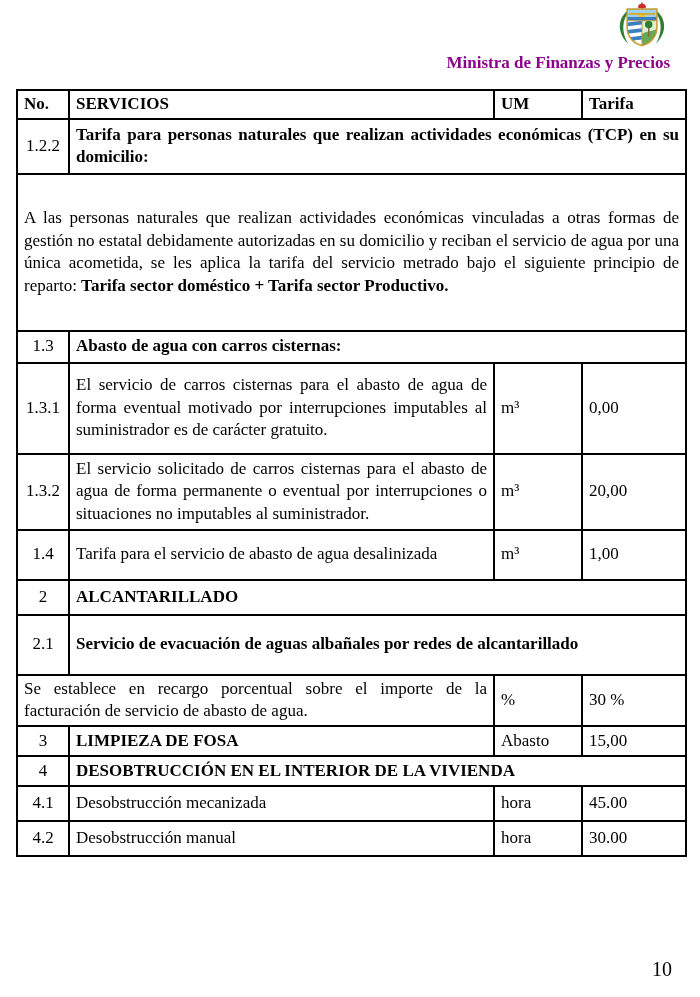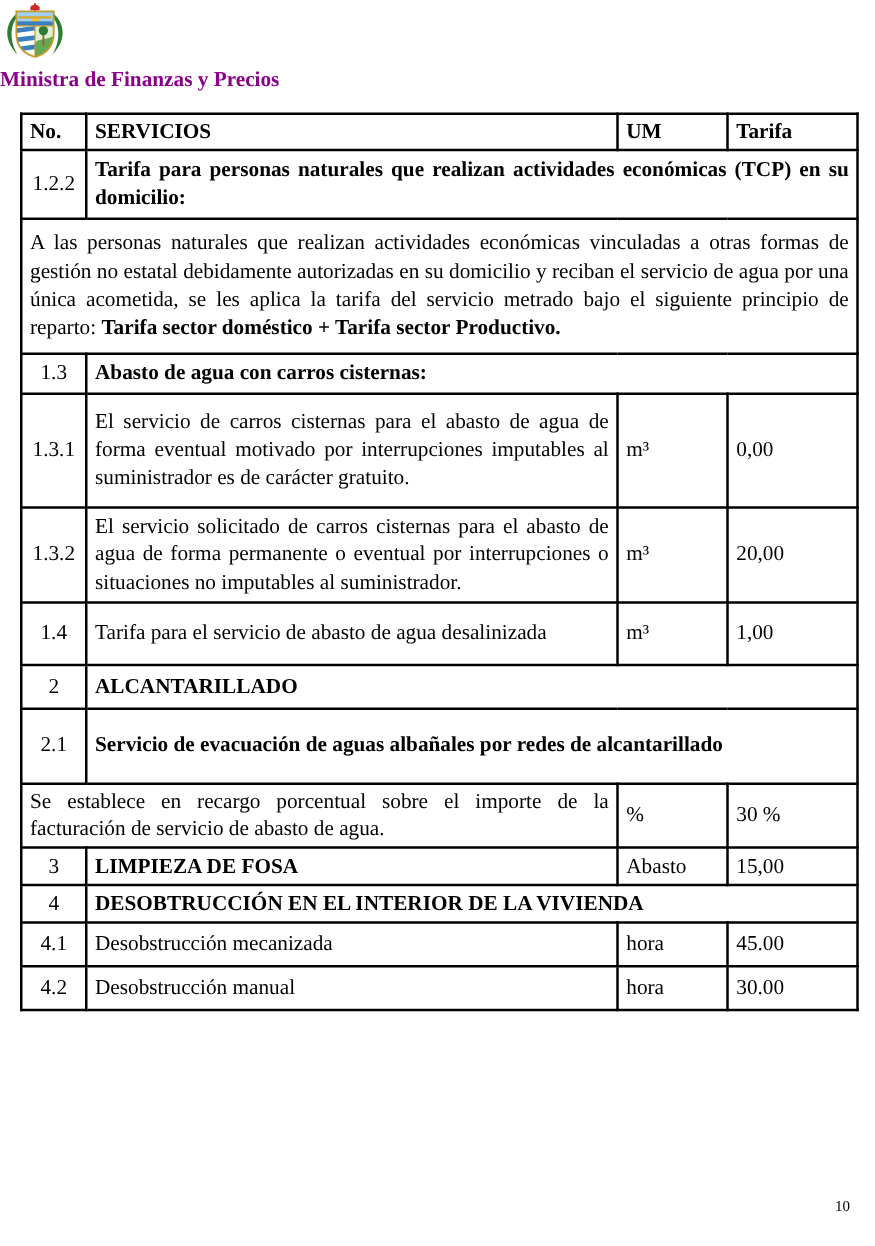--- a/index.html
+++ b/index.html
@@ -5,21 +5,21 @@
   * { margin: 0; padding: 0; box-sizing: border-box; }
   html, body { background: #ffffff; }
   body {
     width: 700px; height: 997px;
     position: relative;
     font-family: "Liberation Serif", "DejaVu Serif", serif;
     color: #000;
   }
   .doc-header {
     width: 670px;
-    text-align: left;
+    text-align: right;
     padding-top: 1px;
   }
   .ministry-title {
     margin-top: 2px;
     font-size: 17px;
     font-weight: bold;
     color: #8B008B;
   }
   table.tariff {
     border-collapse: collapse;
@@ -34,38 +34,38 @@
     padding: 2px 6px;
     vertical-align: middle;
     overflow: hidden;
   }
   td.c { text-align: left; }
   td.no { text-align: center; font-weight: normal; }
   td.b { font-weight: bold; }
   td.just { text-align: justify; }
   tr.h-hdr   td { height: 27px; }
   tr.h-122   td { height: 55px; }
-  tr.h-intro td { height: 108px; }
+  tr.h-intro td { height: 157px; }
   tr.h-hasta td { height: 48px; }
   tr.h-13    td { height: 32px; }
   tr.h-131   td { height: 91px; }
   tr.h-132   td { height: 76px; }
   tr.h-14    td { height: 50px; }
   tr.h-2     td { height: 35px; }
   tr.h-21    td { height: 60px; }
   tr.h-rec   td { height: 50px; }
   tr.h-3     td { height: 30px; }
   tr.h-4     td { height: 30px; }
   tr.h-41    td { height: 35px; }
   tr.h-42    td { height: 35px; }
   .page-number {
     position: absolute;
     top: 958px;
-    right: 20px;
-    font-size: 12px;
+    right: 28px;
+    font-size: 20px;
     text-align: right;
   }
 </style>
 </head>
 <body>
 
 <div class="doc-header">
   <svg width="56" height="46" viewBox="0 0 60 48" aria-hidden="true">
     <rect x="29.2" y="1" width="1.6" height="7" fill="#c0392b"></rect>
     <path d="M26,5 C26,1.5 34,1.5 34,5 L34,7 L26,7 Z" fill="#cc2b2b"></path>

